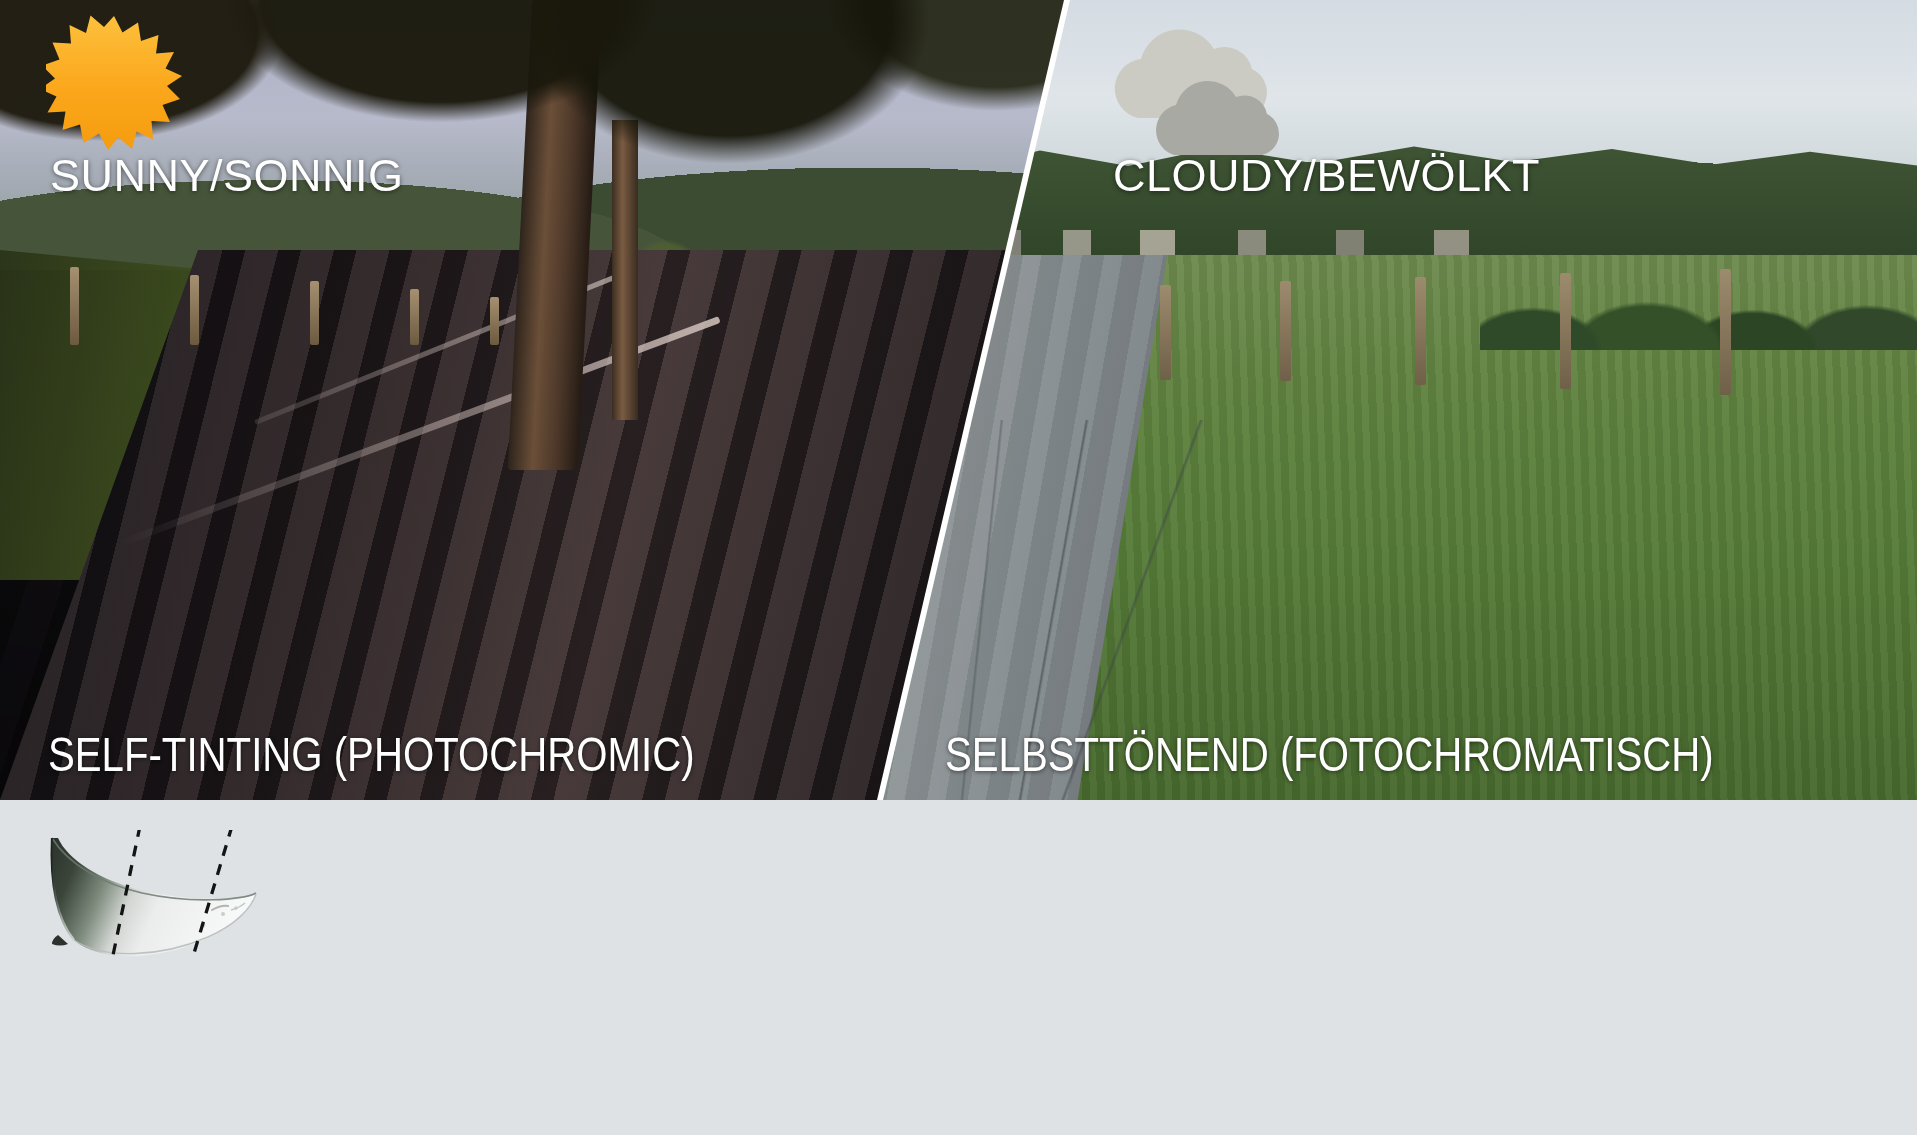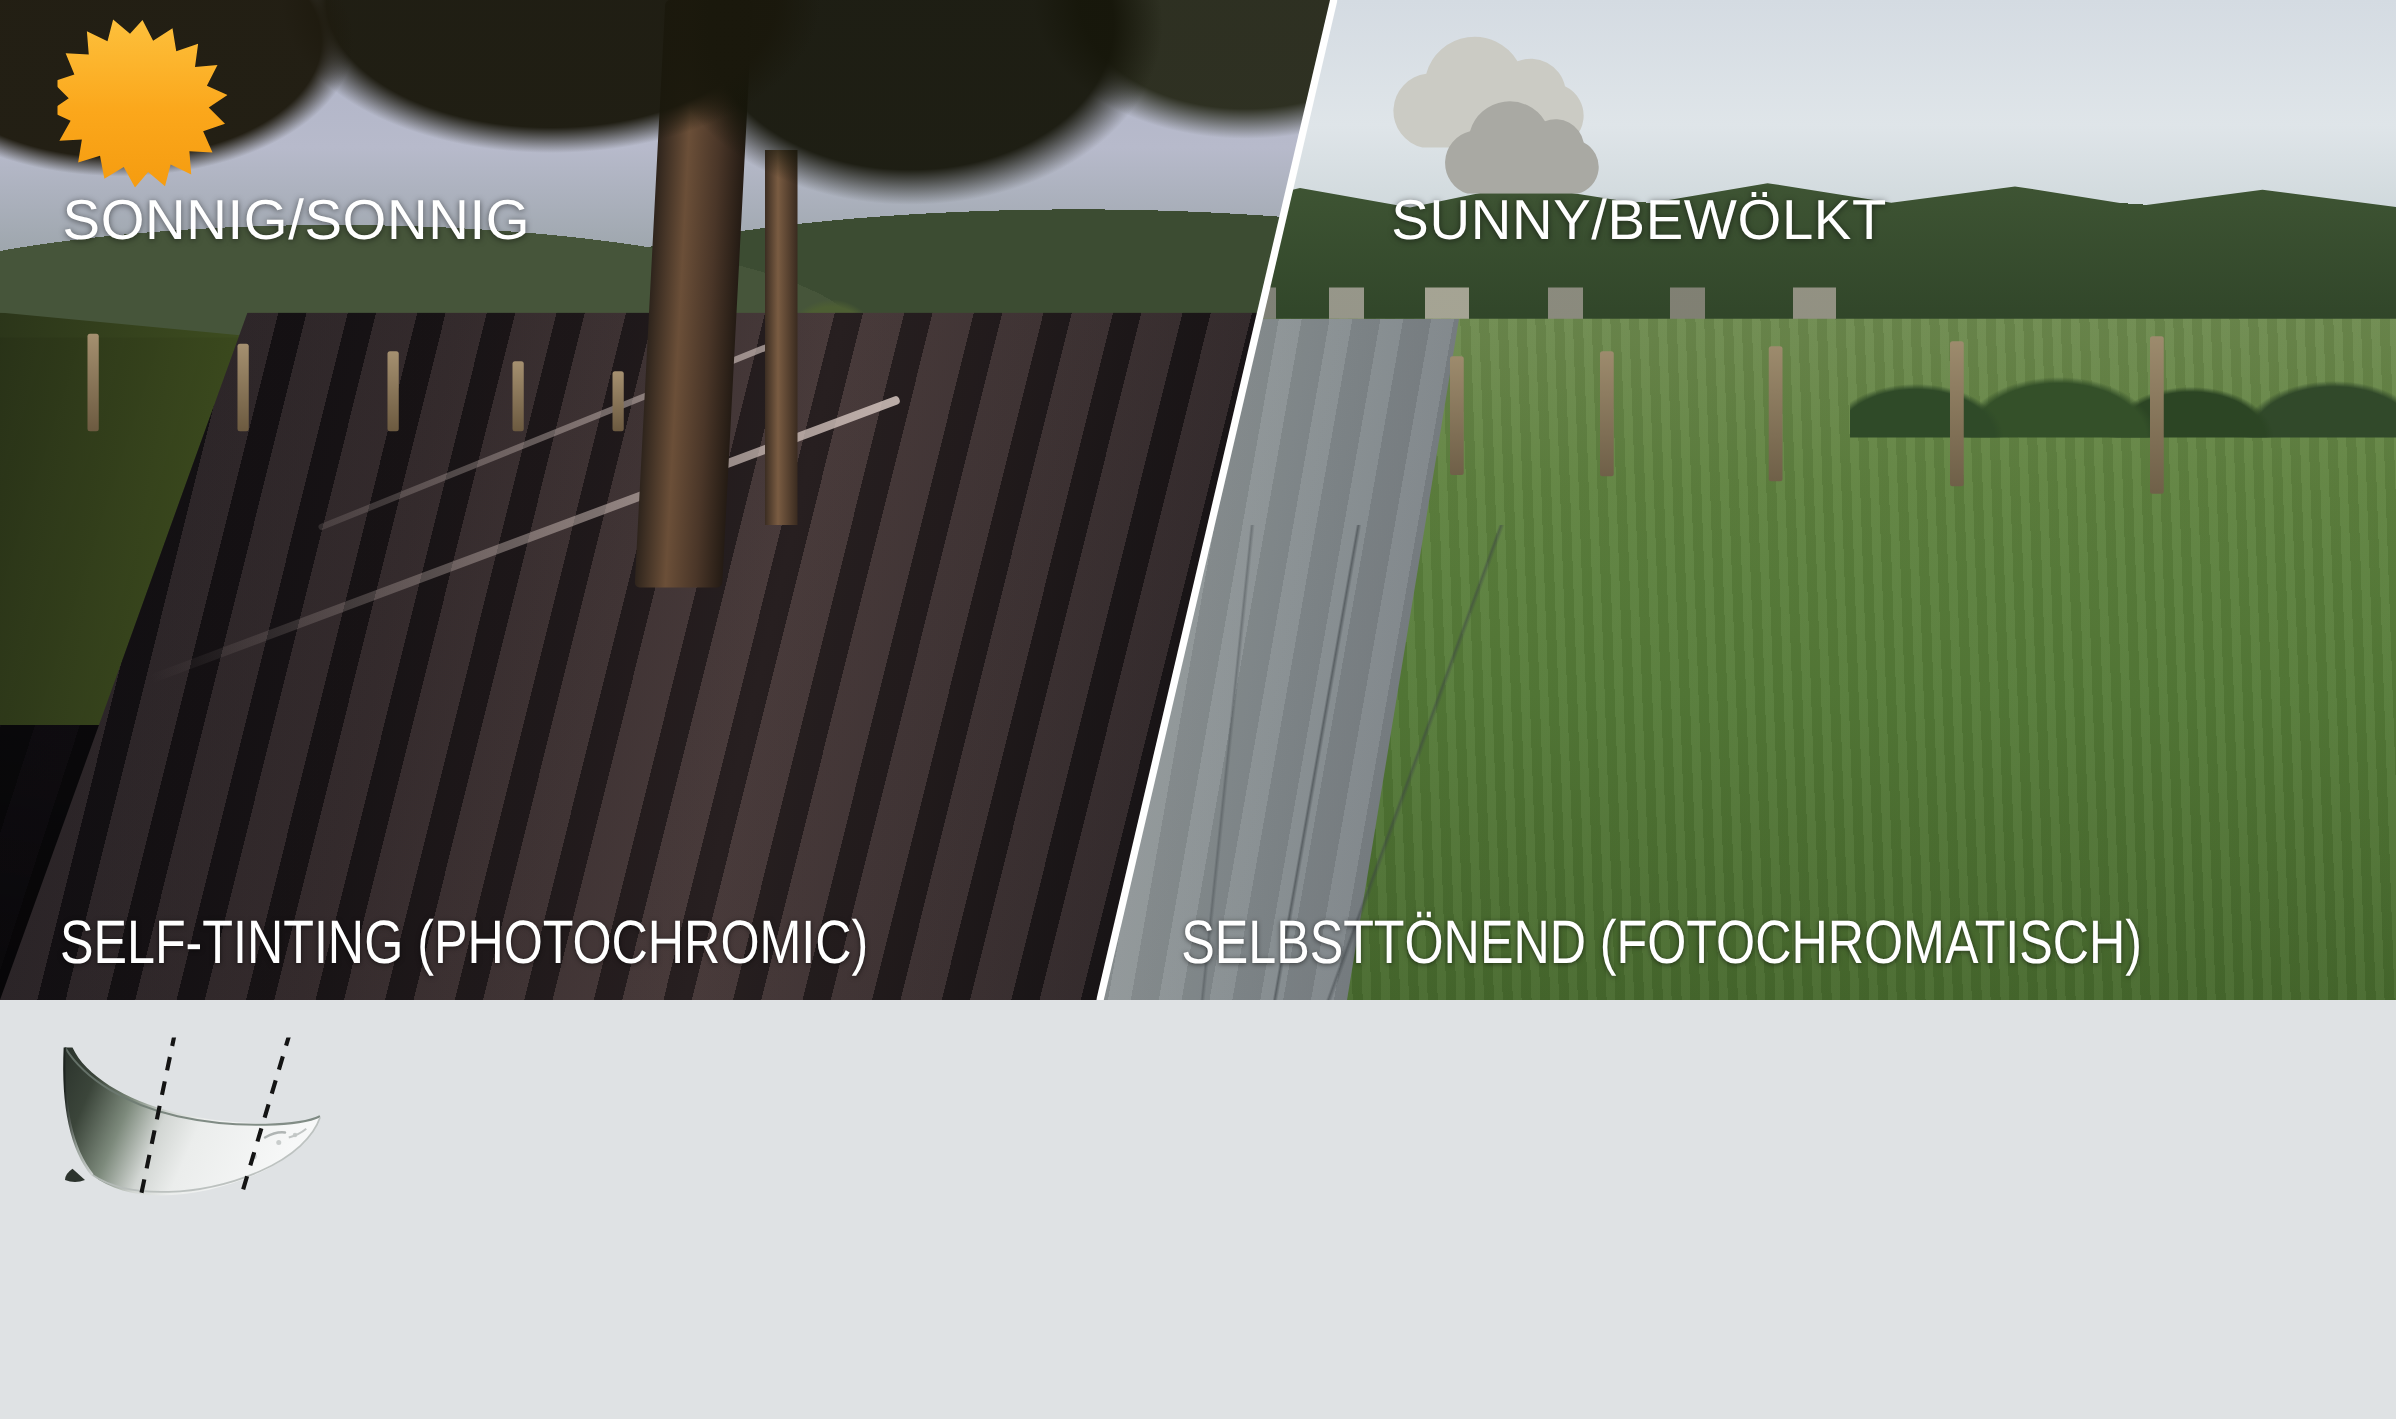--- a/index.html
+++ b/index.html
@@ -263,22 +263,22 @@
 
     <div class="cloud-badge">
       <svg width="220" height="135" viewBox="0 0 220 135">
         <g>
           <path fill="#CBCBC4" d="M48 98 a30 30 0 0 1 3 -59 a40 40 0 0 1 73 -10 a28 28 0 0 1 38 20 a26 26 0 0 1 -6 49 Z"></path>
           <path fill="#A9A9A3" d="M84 135 a26 26 0 0 1 2 -50 a33 33 0 0 1 60 -8 a23 23 0 0 1 31 17 a22 22 0 0 1 -5 41 Z"></path>
         </g>
       </svg>
     </div>
 
-    <div class="cap cap-top cap-sunny">SONNIG/SONNIG</div>
-    <div class="cap cap-top cap-cloudy">SUNNY/BEWÖLKT</div>
+    <div class="cap cap-top cap-sunny">SUNNY/SONNIG</div>
+    <div class="cap cap-top cap-cloudy">CLOUDY/BEWÖLKT</div>
     <div class="cap cap-bot cap-self">SELF-TINTING (PHOTOCHROMIC)</div>
     <div class="cap cap-bot cap-selbst">SELBSTTÖNEND (FOTOCHROMATISCH)</div>
   </div>
 
   <div class="panel">
 
     <div class="visor-block">
       <svg class="visor-svg" width="230" height="135" viewBox="0 0 230 135">
         <defs>
           <linearGradient id="visorGrad" x1="0" y1="0" x2="1" y2="0.25">

